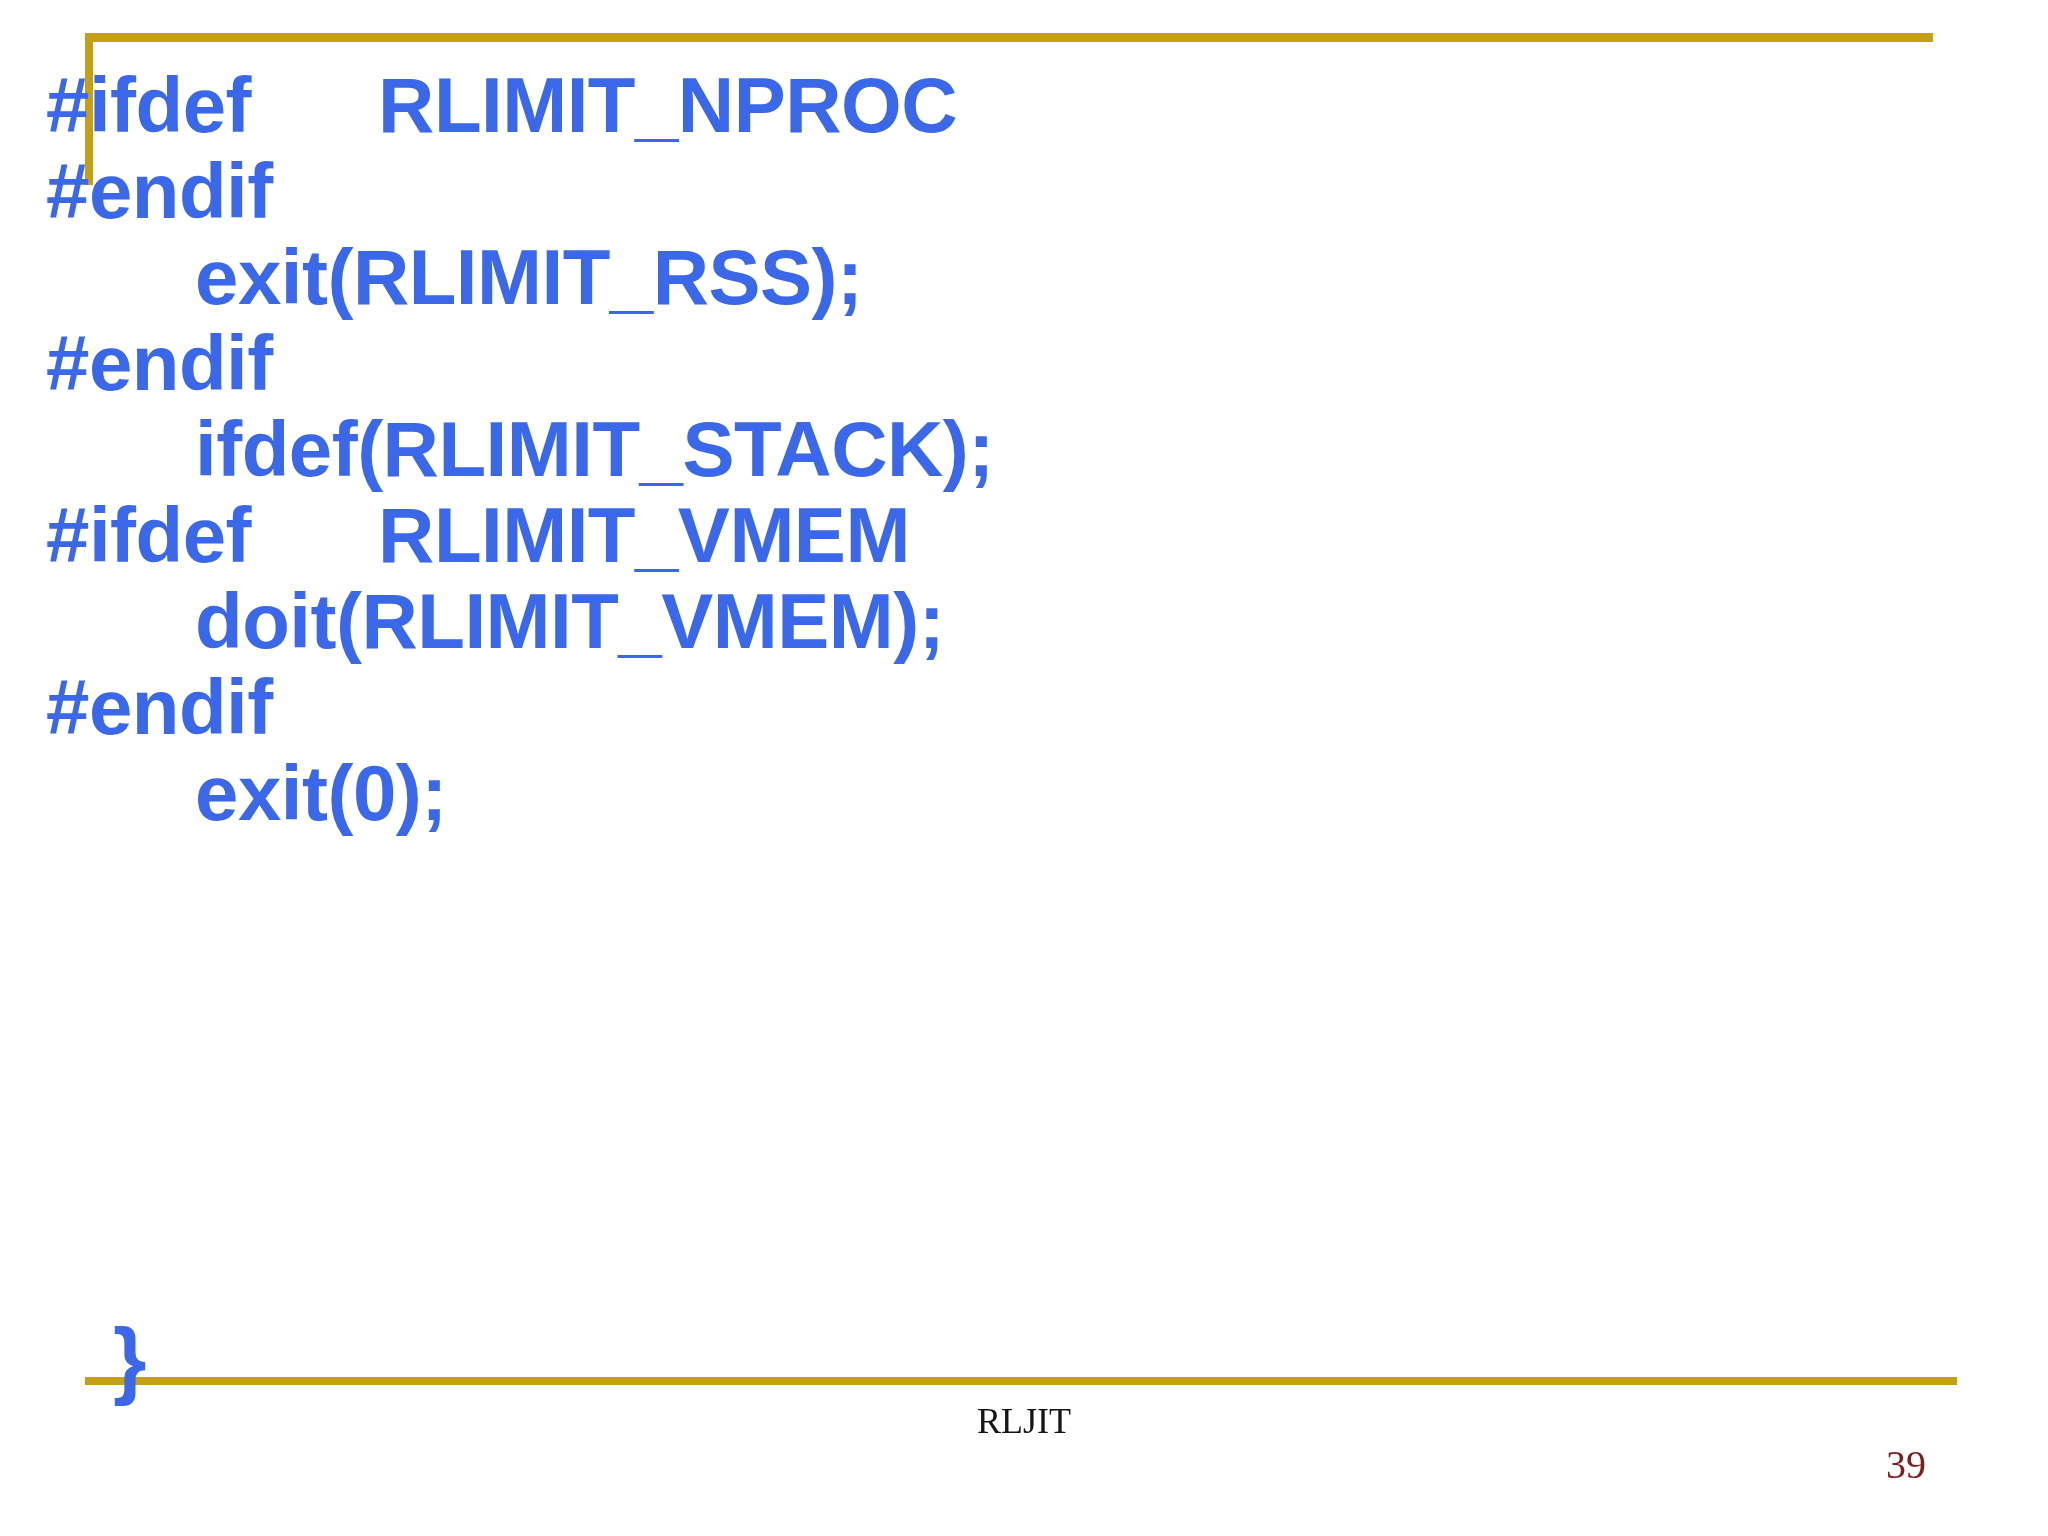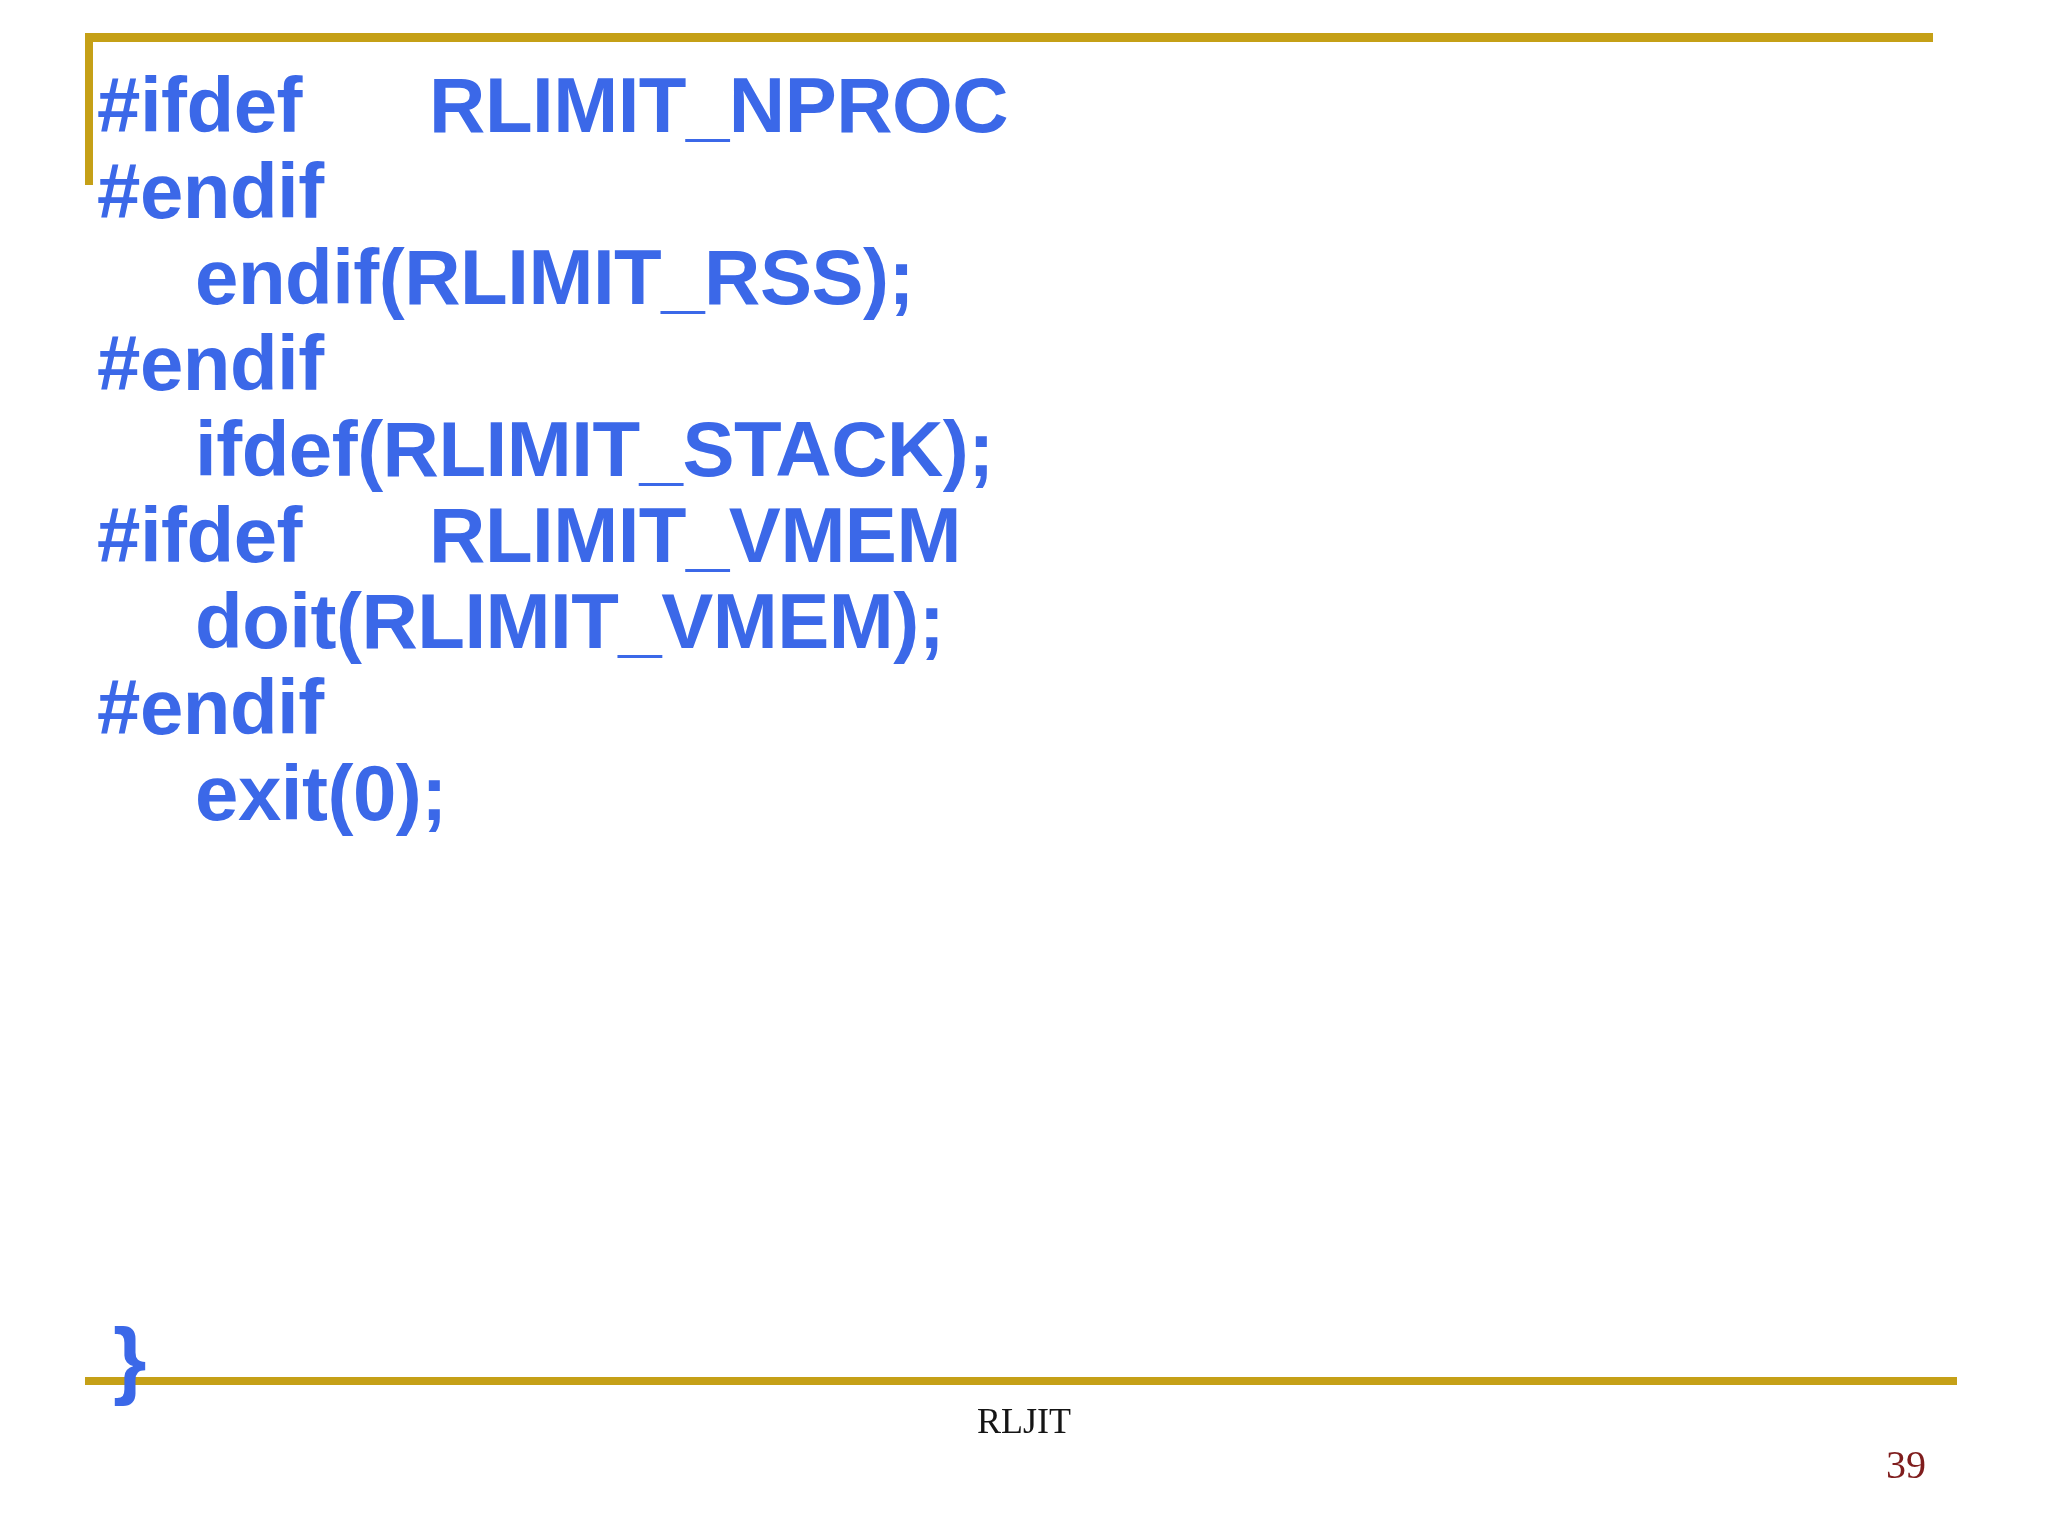--- a/index.html
+++ b/index.html
@@ -51,21 +51,21 @@
     width: 2048px;
   }
   .code-line {
     font-family: "Liberation Sans", sans-serif;
     font-weight: bold;
     font-size: 78px;
     line-height: 86px;
     color: #3B68E8;
     white-space: pre;
     letter-spacing: -0.5px;
-    padding-left: 97px;
+    padding-left: 46px;
     height: 86px;
     margin: 0;
   }
   .code-line.indent {
     padding-left: 195px;
   }
 
   
   #closing-brace {
     position: absolute;
@@ -111,21 +111,21 @@
 
 <div id="slide">
 
   <div id="top-rule"></div>
   <div id="left-rule"></div>
   <div id="bottom-rule"></div>
 
   <div id="code-body">
     <div class="code-line">#ifdef      RLIMIT_NPROC</div>
     <div class="code-line">#endif</div>
-    <div class="code-line indent">endif(RLIMIT_RSS);</div>
+    <div class="code-line indent">exit(RLIMIT_RSS);</div>
     <div class="code-line">#endif</div>
     <div class="code-line indent">ifdef(RLIMIT_STACK);</div>
     <div class="code-line">#ifdef      RLIMIT_VMEM</div>
     <div class="code-line indent">doit(RLIMIT_VMEM);</div>
     <div class="code-line">#endif</div>
     <div class="code-line indent">exit(0);</div>
   </div>
 
   <div id="closing-brace">}</div>
 

